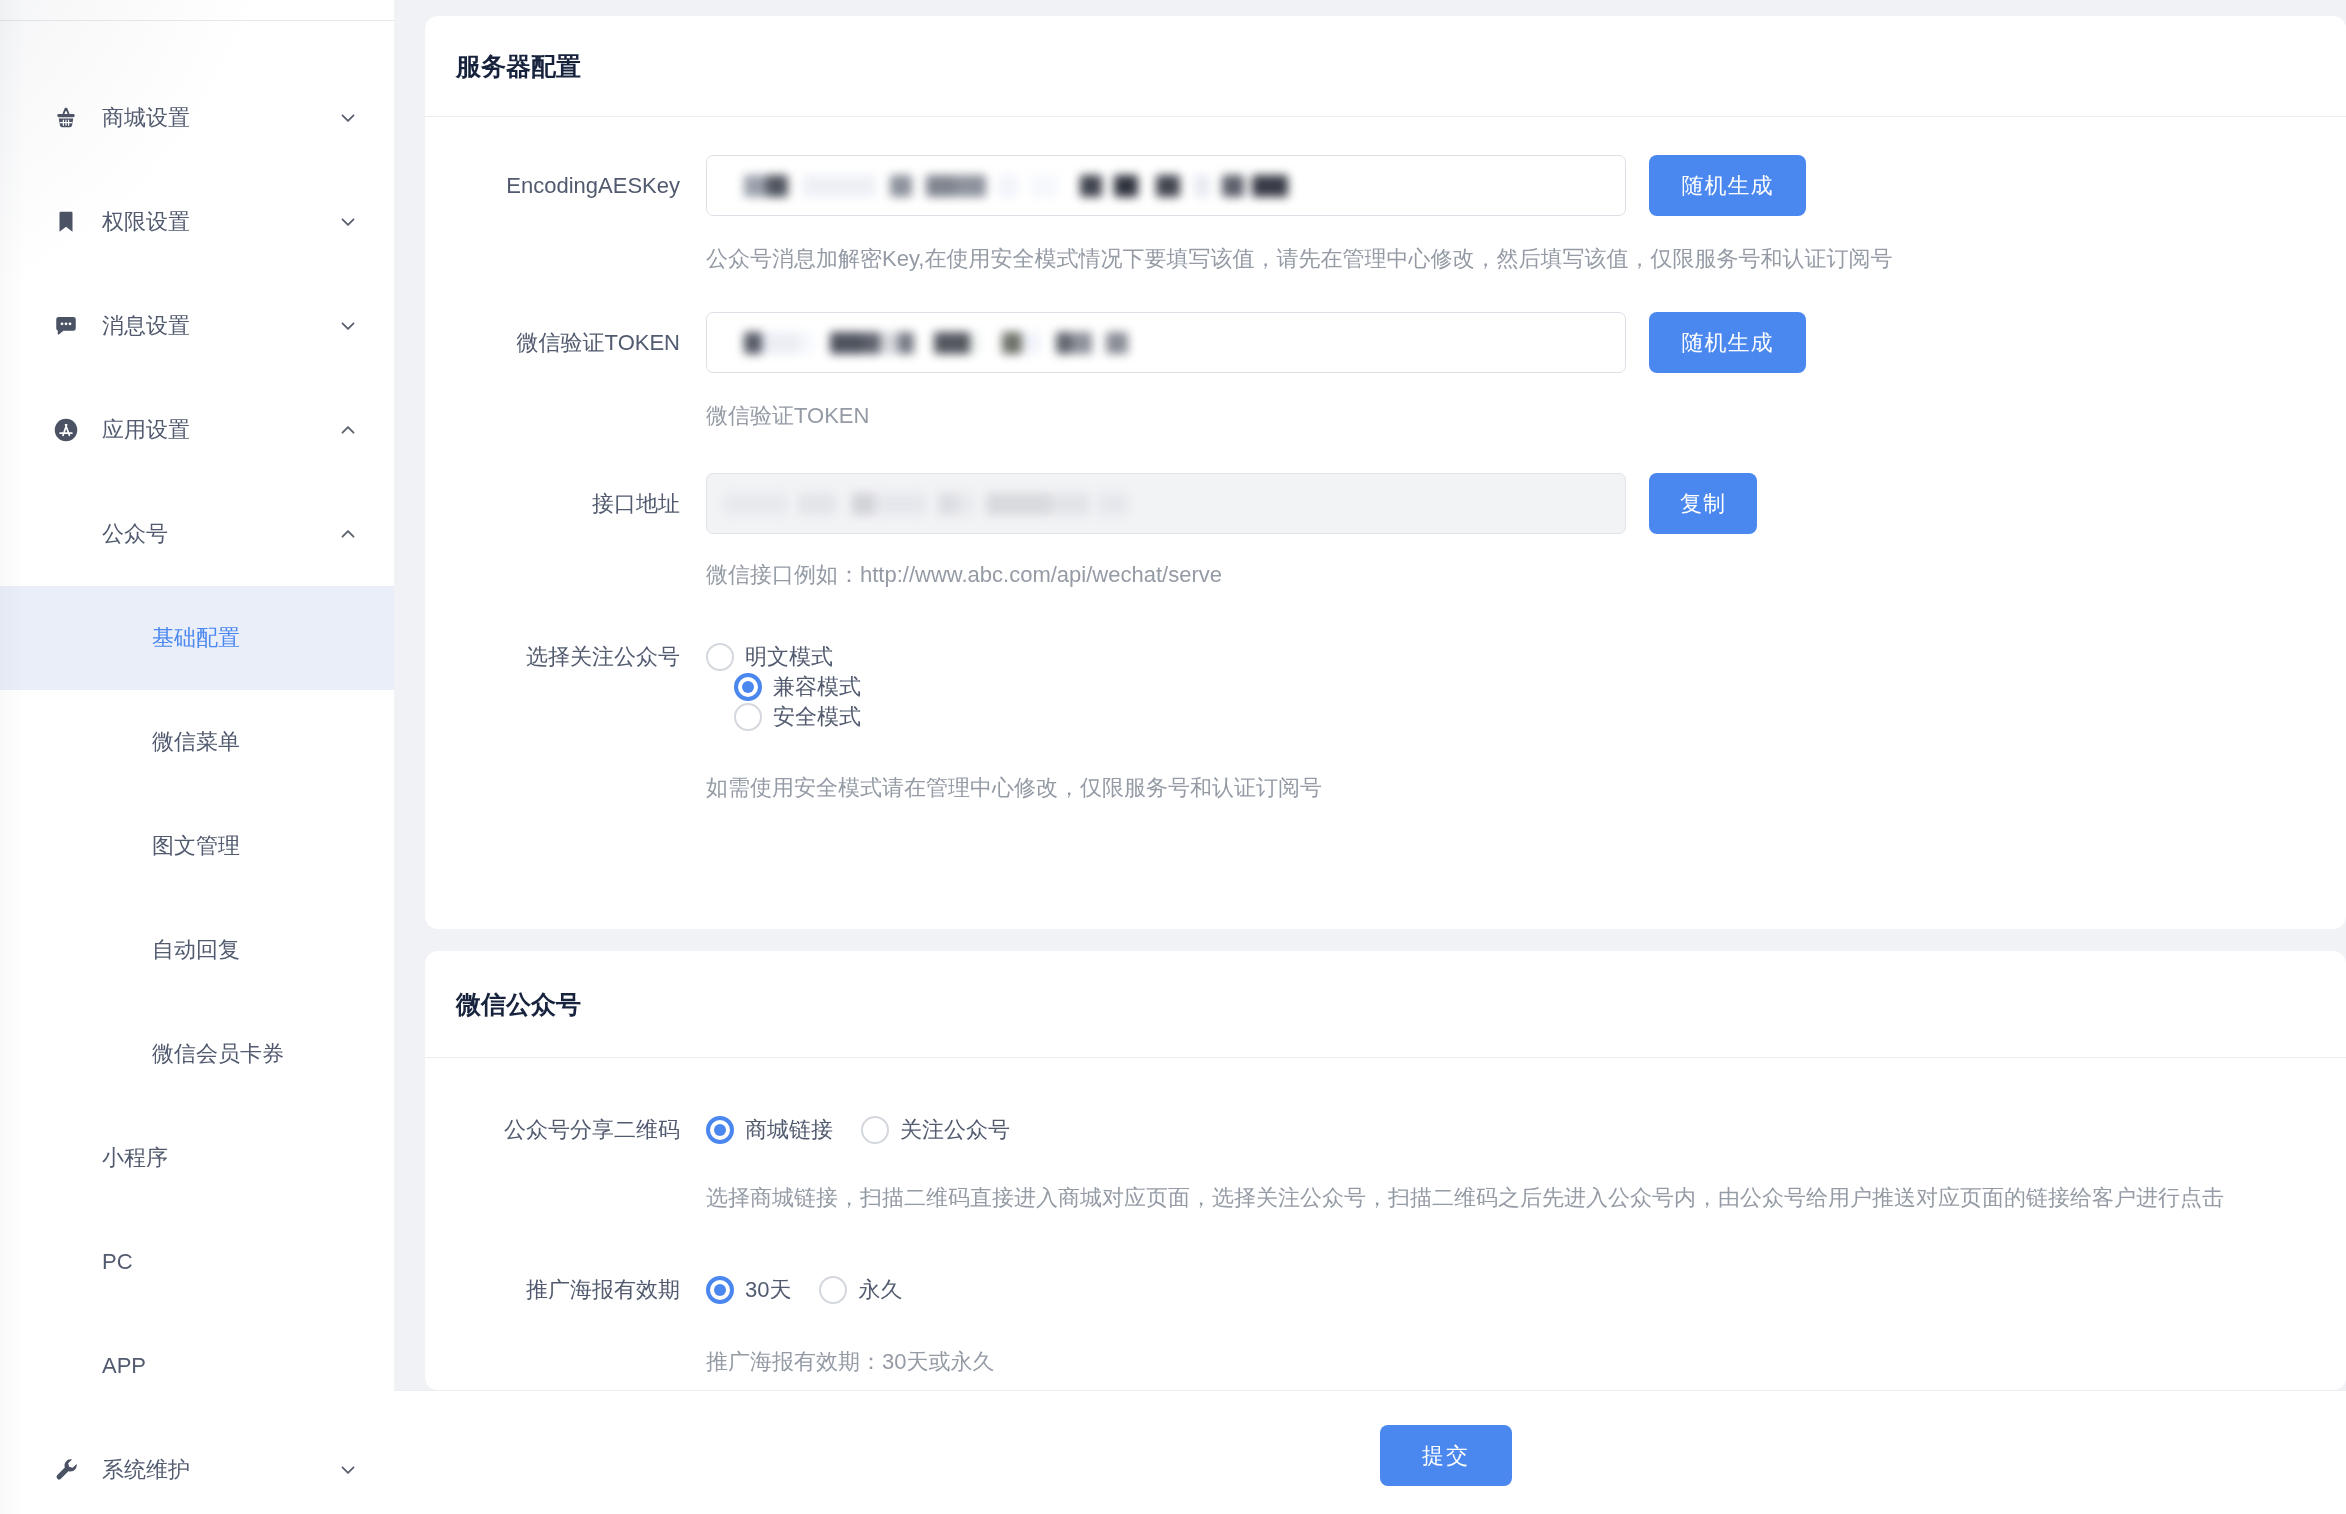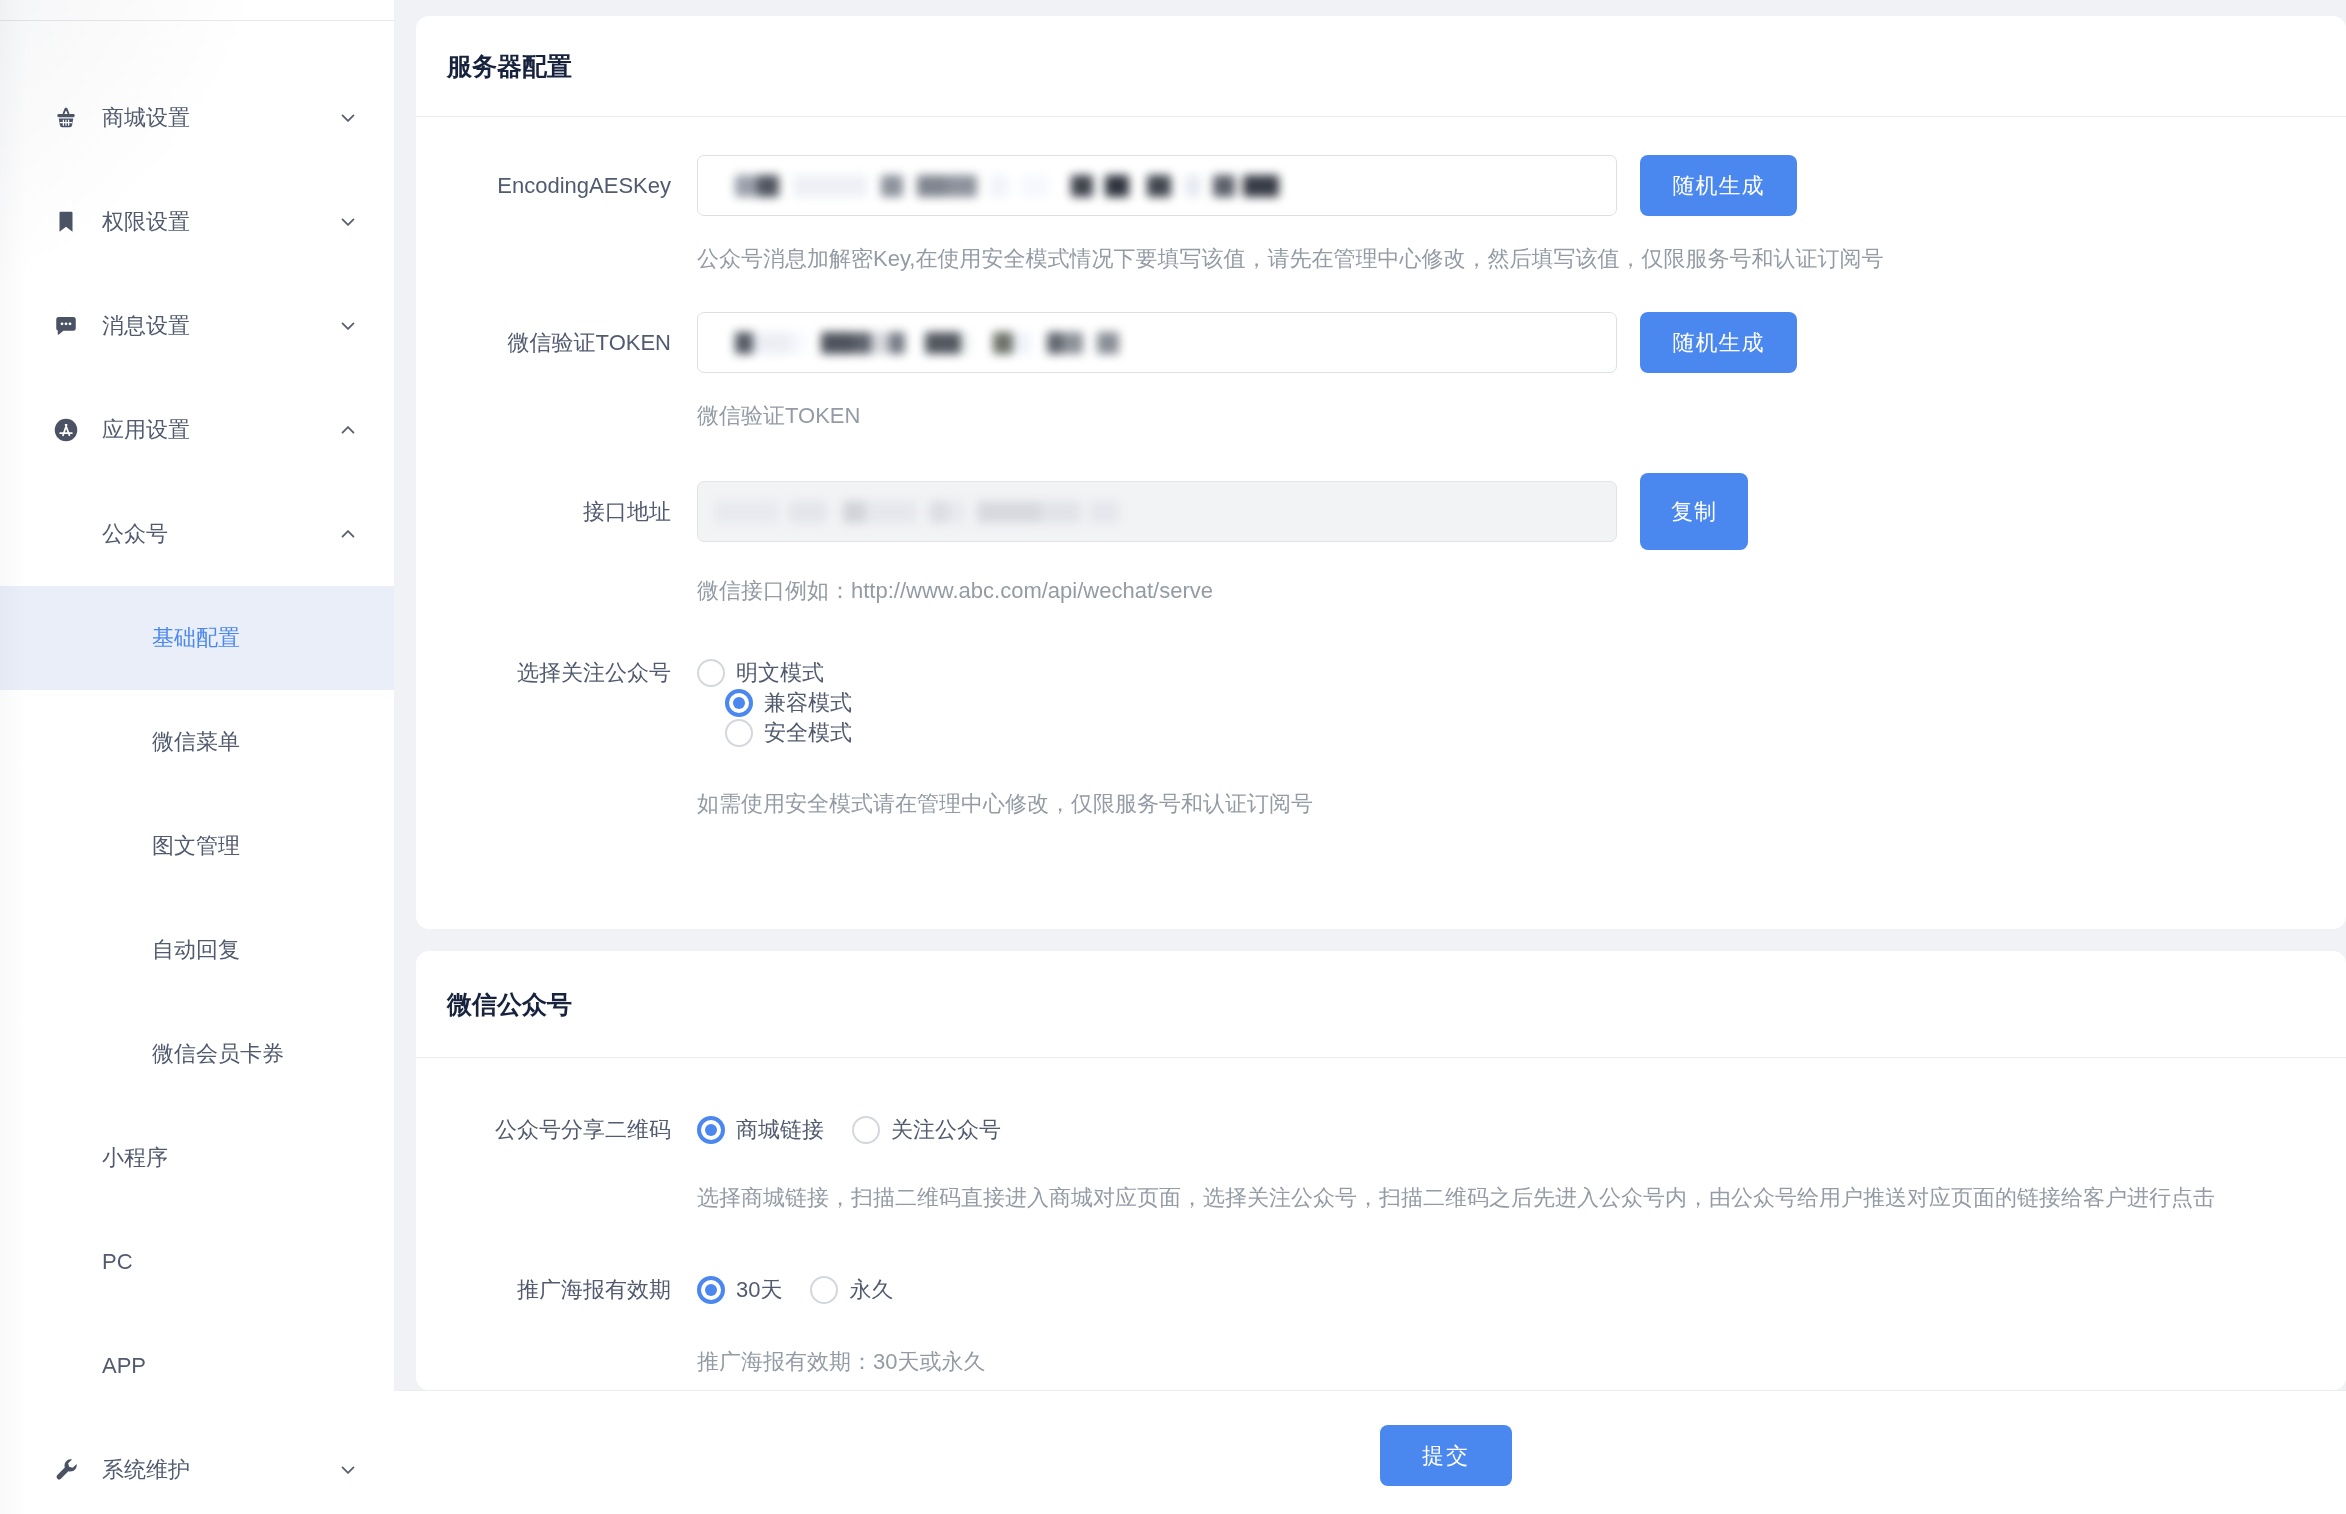--- a/index.html
+++ b/index.html
@@ -23,39 +23,39 @@
   .mi.lvl3 { padding-left:152px; }
   .mi.active { background:#e9eef8; color:#4a87ef; }
   .mico { width:26px; height:26px; display:inline-flex; align-items:center; justify-content:center; margin-right:23px; flex:none; }
   .mico svg { width:26px; height:26px; }
   .mlabel { white-space:nowrap; }
   .chev { position:absolute; right:35px; width:22px; height:22px; display:inline-flex; }
   .chev svg { width:22px; height:22px; }
   .chev.up { transform:rotate(180deg); }
   
   .main { position:absolute; left:394px; top:0; right:0; bottom:124px; background:#f1f2f5; overflow:hidden; }
-  .card { background:#fff; margin-left:22px; border-radius:13px; overflow:hidden; }
+  .card { background:#fff; margin-left:31px; border-radius:13px; overflow:hidden; }
   .card1 { margin-top:16px; height:913px; }
   .card2 { margin-top:22px; height:439px; }
   .card-title { display:flex; align-items:center; padding-left:31px; font-size:25px; font-weight:600; color:#17233d; border-bottom:1px solid #ebedf0; }
   .card1 .card-title { height:101px; }
   .card2 .card-title { height:107px; }
   .frow { display:flex; align-items:center; }
   .frow.topalign { align-items:flex-start; }
   .flabel { width:281px; padding-right:26px; text-align:right; font-size:22px; color:#515a6e; flex:none; white-space:nowrap; }
   .frow.topalign .flabel { line-height:30px; }
   .ctrl { display:flex; align-items:center; }
   .tinput { width:920px; height:61px; border:1.5px solid #dcdfe5; border-radius:7px; background:#fff; position:relative; overflow:hidden; }
   .tinput.disabled { background:#f2f3f5; border-color:#e1e3e8; }
   .redact { display:flex; align-items:center; height:100%; padding-left:37px; filter:blur(5px); }
   .redact.light { padding-left:17px; }
   .redact span { height:22px; border-radius:2px; flex:none; }
   .btn { border:none; cursor:pointer; background:#4a87ef; color:#fff; font-size:22px; border-radius:8px; font-family:inherit; letter-spacing:1px; }
   .btn.gen { width:157px; height:61px; margin-left:23px; }
-  .btn.copy { width:108px; height:77px; margin-left:23px; }
+  .btn.copy { width:108px; height:61px; margin-left:23px; }
   .help { margin-left:281px; font-size:22px; line-height:24px; color:#949ba5; white-space:nowrap; }
   .mt38{margin-top:38px;} .mt41{margin-top:41px;} .mt31{margin-top:31px;}
   .mt45{margin-top:45px;} .mt29{margin-top:29px;} .mt55{margin-top:55px;}
   .mt44{margin-top:44px;} .mt57{margin-top:57px;} .mt65{margin-top:65px;}
   
   .radio-col { display:flex; flex-direction:column; }
   .radio-row { display:flex; align-items:center; }
   .radio { display:inline-flex; align-items:center; height:30px; cursor:pointer; }
   .radio + .radio { margin-left:28px; }
   .rc { width:28px; height:28px; border-radius:50%; border:2px solid #d4d7dd; background:#fff; flex:none; position:relative; }

